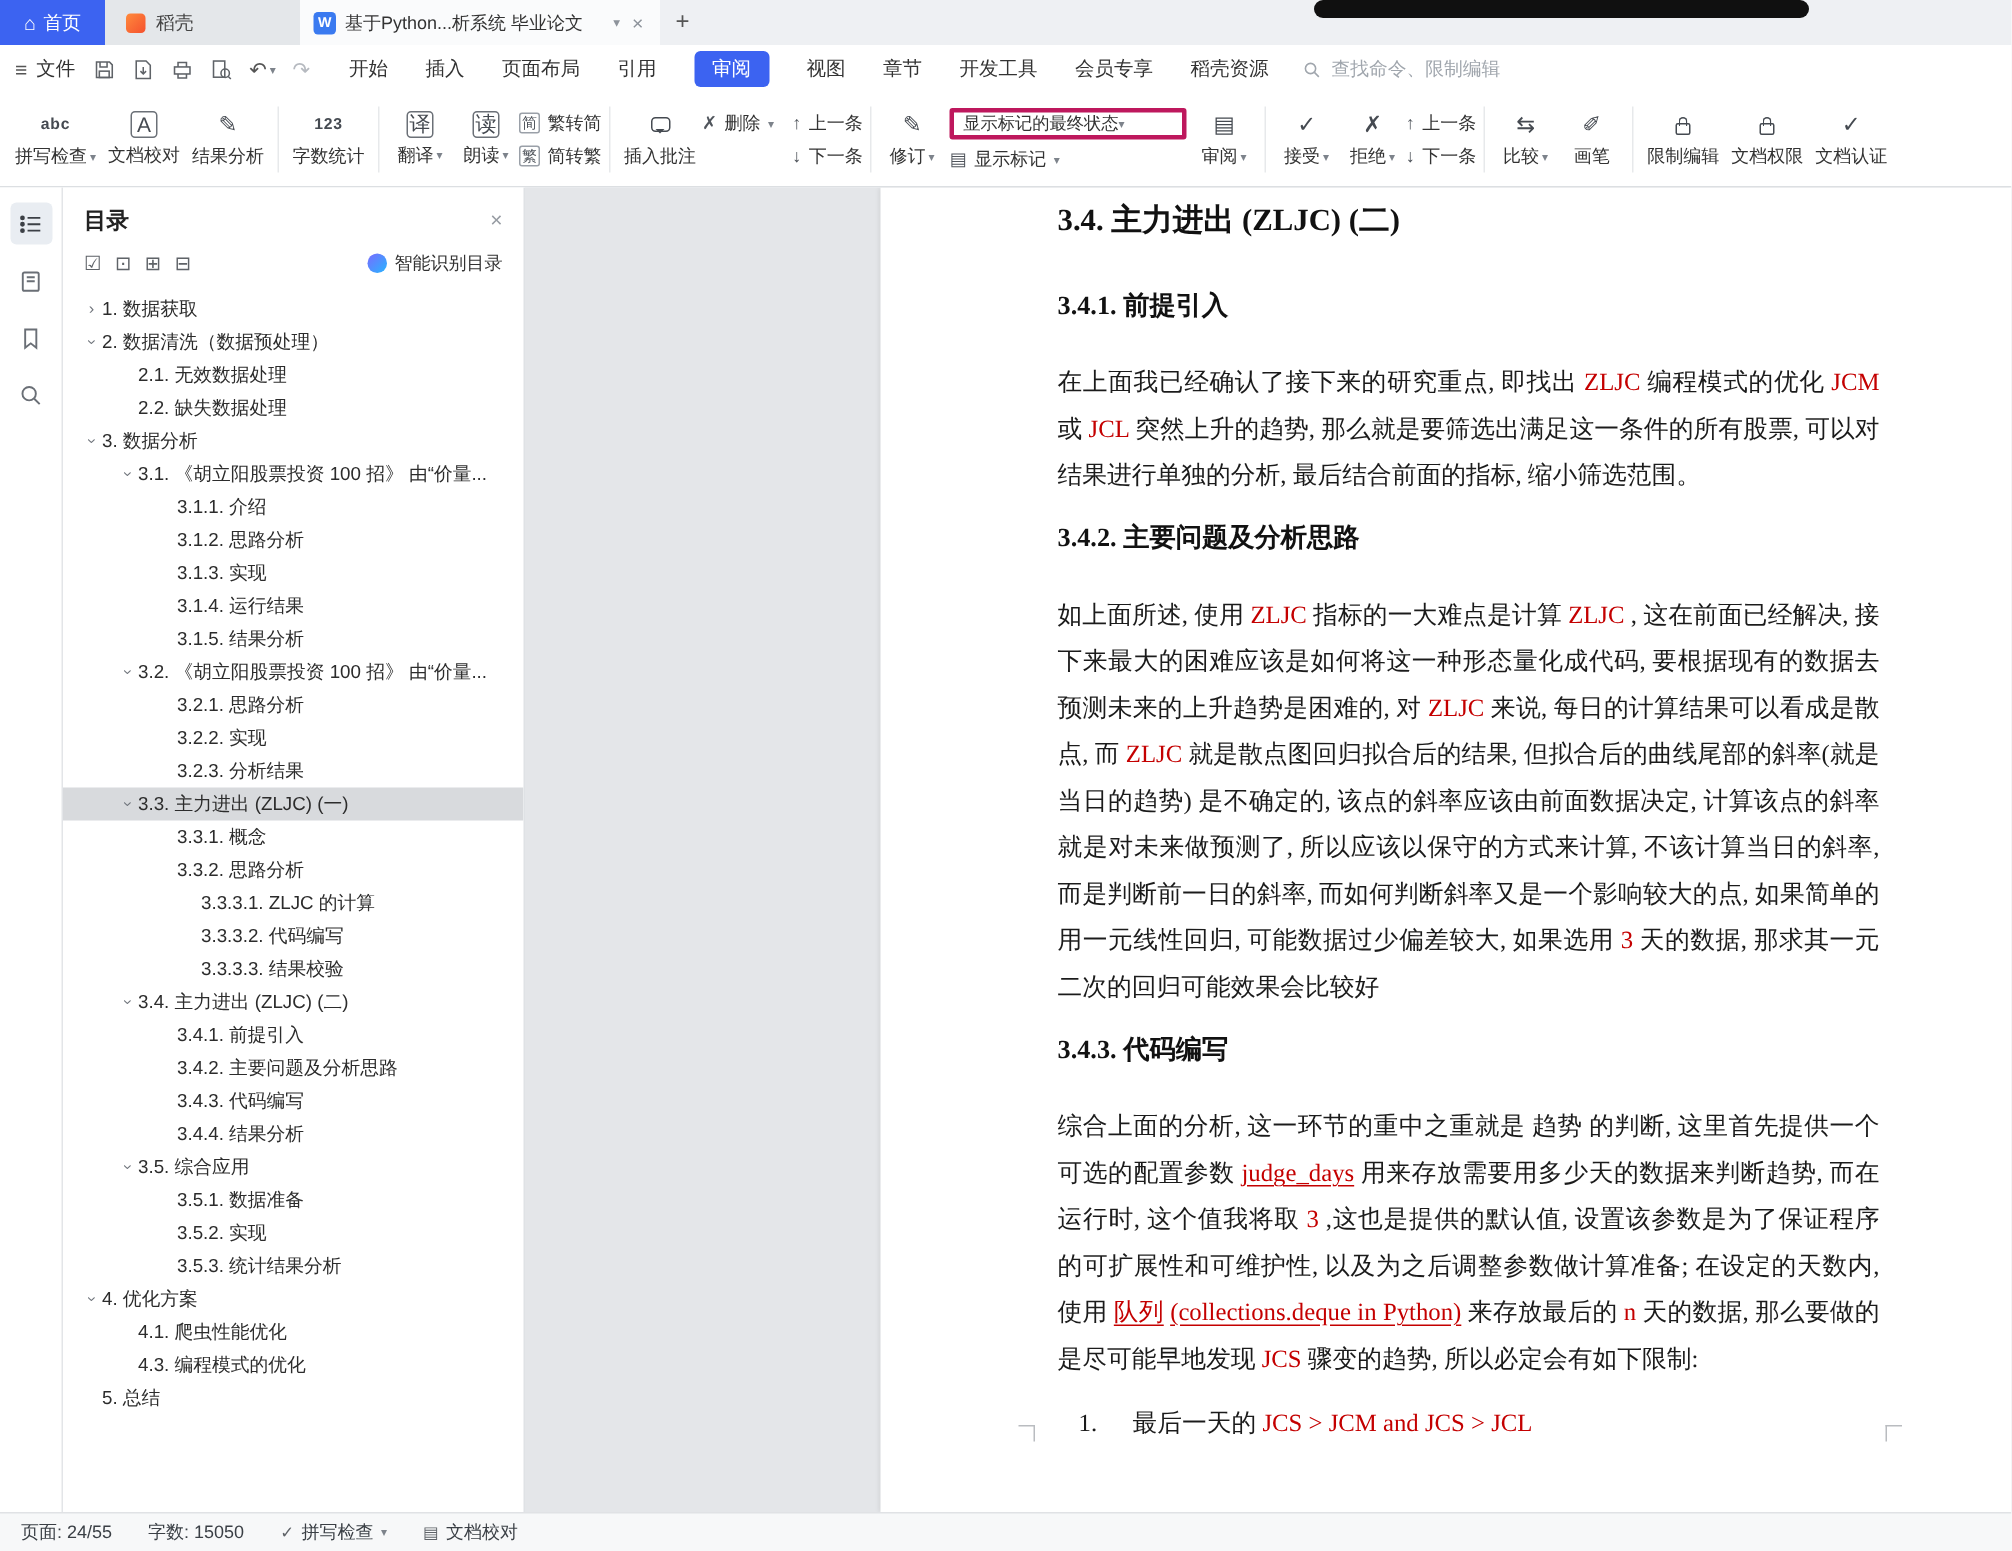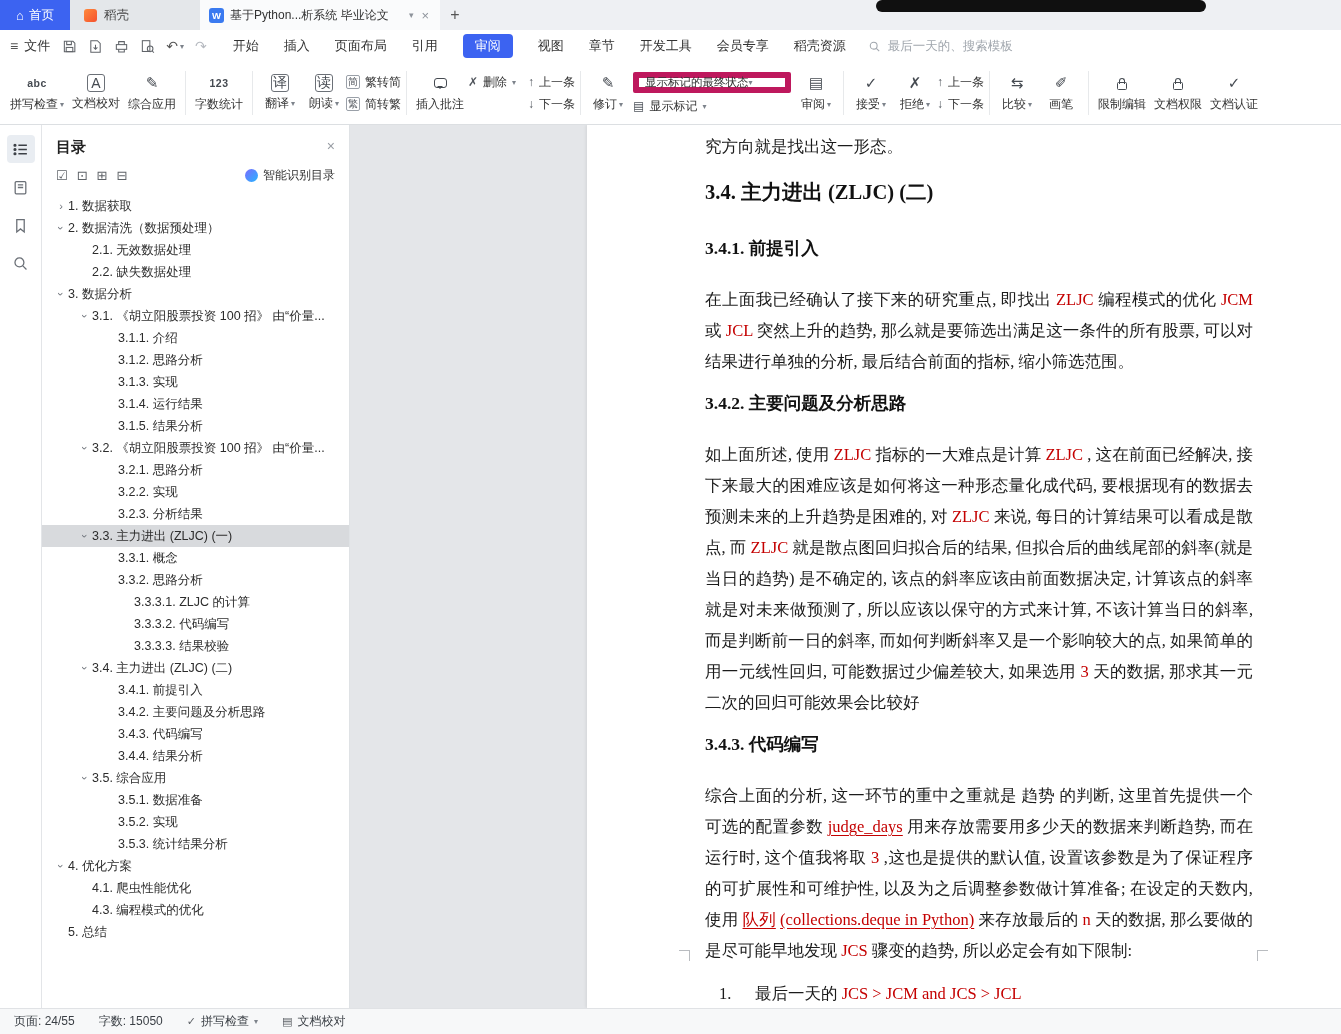--- a/index.html
+++ b/index.html
@@ -44,21 +44,21 @@
   .bico.cjk { font-size:14px; border:1px solid #6b7077; border-radius:3px; width:18px; height:18px; }
   .blabel { font-size:12px; color:#333; display:flex; align-items:center; gap:2px; white-space:nowrap; }
   .caret { font-size:8px; color:#7d838b; }
   .rdiv { width:1px; height:44px; background:#e7e9eb; margin:0 5px; flex:0 0 auto; }
   .sstack { display:flex; flex-direction:column; gap:5px; justify-content:center; flex:0 0 auto; }
   .sbtn { display:flex; align-items:center; gap:5px; font-size:12px; color:#333; white-space:nowrap; }
   .sico { font-size:10px; color:#50555c; border:1px solid #9aa0a8; border-radius:2px; width:14px; height:14px; display:flex; align-items:center; justify-content:center; flex:0 0 auto; }
   .sico.plain { border:none; font-size:12px; width:auto; height:auto; }
   .sgrid { display:grid; grid-template-columns:auto auto; gap:5px 12px; align-items:center; flex:0 0 auto; }
   .cstack { display:flex; flex-direction:column; gap:5px; flex:0 0 auto; margin:0 3px; }
-  .combo { width:158px; height:21px; border:6px solid #be185d; border-radius:2px; display:flex; align-items:center; justify-content:flex-start; padding:0 6px; font-size:11.5px; color:#333; background:#fff; white-space:nowrap; }
+  .combo { width:158px; height:21px; border:3px solid #be185d; border-radius:2px; display:flex; align-items:center; justify-content:flex-start; padding:0 6px; font-size:11.5px; color:#333; background:#fff; white-space:nowrap; }
   .ico-bubble { width:13px; height:10px; border:1.4px solid #454a51; border-radius:3px; position:relative; }
   .ico-bubble::after { content:""; position:absolute; left:2px; bottom:-5px; border:3px solid transparent; border-top-color:#454a51; }
   .ico-lock { width:10px; height:8px; border:1.4px solid #454a51; border-radius:1.5px; position:relative; margin-top:6px; }
   .ico-lock::before { content:""; position:absolute; left:1.2px; top:-5px; width:4px; height:5px; border:1.4px solid #454a51; border-bottom:none; border-radius:3px 3px 0 0; }
 
   
   .main { display:flex; height:883px; }
   .side-strip { width:42px; border-right:1px solid #e3e5e8; display:flex; flex-direction:column; align-items:center; padding-top:10px; gap:10px; background:#fff; }
   .strip-btn { width:28px; height:28px; display:flex; align-items:center; justify-content:center; border-radius:4px; }
   .strip-btn.active { background:#e9edf2; }
@@ -174,42 +174,42 @@
         <span class="mtab">章节</span>
         <span class="mtab">开发工具</span>
         <span class="mtab">会员专享</span>
         <span class="mtab">稻壳资源</span>
       </div>
     <div class="cmd-search">
       <svg width="13" height="13" viewBox="0 0 16 16" fill="none" stroke="#a0a6ad" stroke-width="1.3">
           <circle cx="7" cy="7" r="4.2"></circle>
           <path d="M10.2 10.2l3.6 3.6"></path>
         </svg>
-      <span>最后一天的、搜索模板</span>
+      <span>查找命令、限制编辑</span>
     </div>
   </div>
 
   <div class="ribbon">
     <div class="bbtn">
       <span class="bico txt">abc</span>
       <span class="blabel">
           <span>拼写检查</span>
           <span class="caret">▾</span>
         </span>
     </div>
     <div class="bbtn">
       <span class="bico cjk">A</span>
       <span class="blabel">
           <span>文档校对</span>
         </span>
     </div>
     <div class="bbtn">
       <span class="bico">✎</span>
       <span class="blabel">
-          <span>综合应用</span>
+          <span>结果分析</span>
         </span>
     </div>
     <div class="rdiv"></div>
     <div class="bbtn">
       <span class="bico txt">123</span>
       <span class="blabel">
           <span>字数统计</span>
         </span>
     </div>
     <div class="rdiv"></div>
@@ -533,21 +533,20 @@
           <div class="toc-item lvl1">
             <span class="tarrow"></span>
             <span class="tlabel">5. 总结</span>
           </div>
         </div>
     </div>
 
     <div class="doc-area">
       <div class="page">
         <div class="content">
-            <p class="body cont"><span>究方向就是找出这一形态。</span></p>
             <div class="h1">3.4. 主力进出 (ZLJC) (二)</div>
             <div class="h2">3.4.1. 前提引入</div>
             <p class="body"><span>在上面我已经确认了接下来的研究重点, 即找出 </span><span class="red">ZLJC</span><span> 编程模式的优化 </span><span class="red">JCM</span><span> 或 </span><span class="red">JCL</span><span> 突然上升的趋势, 那么就是要筛选出满足这一条件的所有股票, 可以对结果进行单独的分析, 最后结合前面的指标, 缩小筛选范围。</span></p>
             <div class="h2">3.4.2. 主要问题及分析思路</div>
             <p class="body"><span>如上面所述, 使用 </span><span class="red">ZLJC</span><span> 指标的一大难点是计算 </span><span class="red">ZLJC</span><span> , 这在前面已经解决, 接下来最大的困难应该是如何将这一种形态量化成代码, 要根据现有的数据去预测未来的上升趋势是困难的, 对 </span><span class="red">ZLJC</span><span> 来说, 每日的计算结果可以看成是散点, 而 </span><span class="red">ZLJC</span><span> 就是散点图回归拟合后的结果, 但拟合后的曲线尾部的斜率(就是当日的趋势) 是不确定的, 该点的斜率应该由前面数据决定, 计算该点的斜率就是对未来做预测了, 所以应该以保守的方式来计算, 不该计算当日的斜率, 而是判断前一日的斜率, 而如何判断斜率又是一个影响较大的点, 如果简单的用一元线性回归, 可能数据过少偏差较大, 如果选用 </span><span class="red">3</span><span> 天的数据, 那求其一元二次的回归可能效果会比较好</span></p>
             <div class="h2">3.4.3. 代码编写</div>
             <p class="body"><span>综合上面的分析, 这一环节的重中之重就是 趋势 的判断, 这里首先提供一个可选的配置参数 </span><span class="red u">judge_days</span><span> 用来存放需要用多少天的数据来判断趋势, 而在运行时, 这个值我将取 </span><span class="red">3</span><span> ,这也是提供的默认值, 设置该参数是为了保证程序的可扩展性和可维护性, 以及为之后调整参数做计算准备; 在设定的天数内, 使用 </span><span class="red u">队列</span><span> </span><span class="red u">(collections.deque in Python)</span><span> 来存放最后的 </span><span class="red">n</span><span> 天的数据, 那么要做的是尽可能早地发现 </span><span class="red">JCS</span><span> 骤变的趋势, 所以必定会有如下限制:</span></p>
             <div class="li"><span class="num">1.</span><span>最后一天的 </span><span class="red">JCS &gt; JCM and JCS &gt; JCL</span></div>
           </div>
         <div class="mark l"></div>

